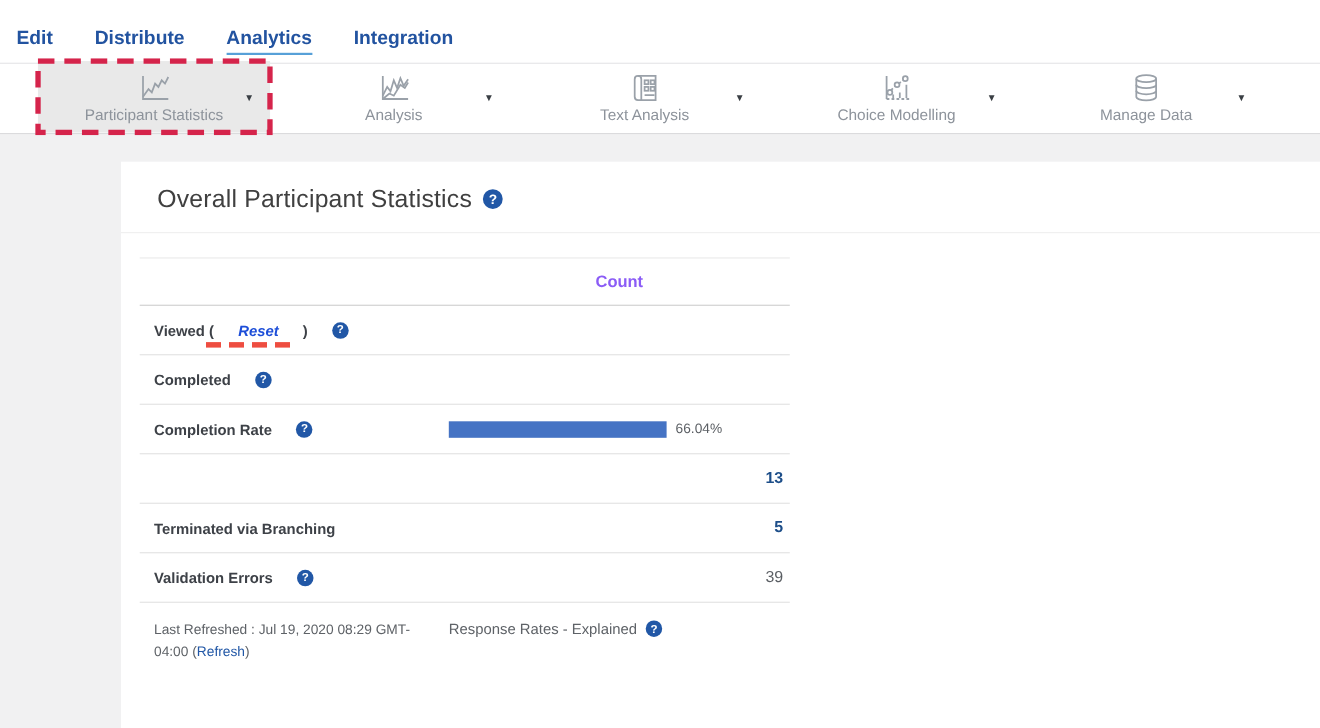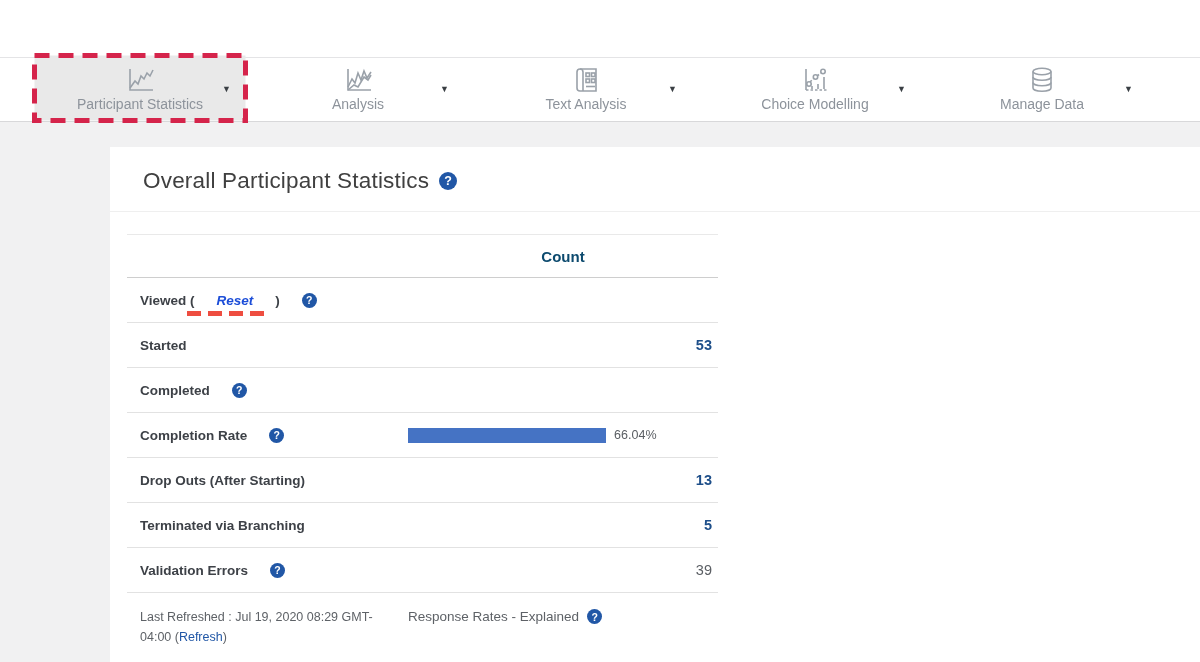--- a/index.html
+++ b/index.html
@@ -29,21 +29,21 @@
   .card { position:absolute; top:147px; left:110px; right:0; bottom:0; background:#fff; }
   .card-title-row { display:flex; align-items:center; gap:10px; padding:21px 0 0 33px; }
   .card-title { font-size:22.5px; color:#404040; letter-spacing:.2px; }
   .title-divider { margin-top:17px; border-bottom:1px solid #efefef; }
   .help-icon { display:inline-flex; align-items:center; justify-content:center; width:15px; height:15px; border-radius:50%; background:#2157a6; color:#fff; font-size:10.5px; font-weight:700; cursor:pointer; flex:0 0 auto; }
   .help-icon.lg { width:18px; height:18px; font-size:12.5px; }
   
   .stats-table { margin:22px 0 0 17px; width:591px; }
   .t-head { height:44px; display:flex; align-items:center; border-top:1px solid #e9e9e9; border-bottom:1px solid #cecece; }
   .t-head .label-col { width:281px; }
-  .t-head .count-col { flex:1; text-align:center; font-size:15px; font-weight:700; color:#0c4a6e; }
+  .t-head .count-col { flex:1; text-align:center; font-size:15px; font-weight:700; color:#8b5cf6; }
   .t-row { position:relative; height:45px; display:flex; align-items:center; border-bottom:1px solid #e2e2e2; }
   .label-cell { width:281px; padding-left:13px; font-size:13.5px; font-weight:700; color:#3d4147; display:flex; align-items:center; gap:22px; }
   .value-cell { flex:1; text-align:right; padding-right:6px; font-size:14.5px; color:#5a5e63; }
   .value-cell.navy { color:#1d4e89; font-weight:700; }
   .reset-link { color:#1d4ed8; cursor:pointer;font-style:italic; }
   .bar-cell { width:300px; position:relative; height:15px; }
   .bar-fill { position:absolute; left:0; top:0; height:15px; background:#4573c4; }
   .bar-pct { position:absolute; top:50%; transform:translateY(-50%); font-size:12.5px; font-weight:400; color:#5a5e63; white-space:nowrap; }
   
   .reset-underline { position:absolute; left:60px; top:33px; width:78px; height:5px;
@@ -52,20 +52,26 @@
   .table-footer { margin:14px 0 0 17px; width:591px; display:flex; }
   .refresh-cell { width:281px; padding-left:13px; font-size:12.5px; color:#5e6267; line-height:1.6; }
   .refresh-cell .inner { width:245px; }
   .refresh-link { color:#2157a6; cursor:pointer; }
   .rates-cell { display:flex; align-items:flex-start; gap:8px; font-size:13.5px; color:#5e6267; padding-top:2px; }
 </style>
 </head>
 <body>
 
 <div class="top-header">
+  <div class="nav">
+    <a class="nav-link">Edit</a>
+    <a class="nav-link">Distribute</a>
+    <a class="nav-link active">Analytics</a>
+    <a class="nav-link">Integration</a>
+  </div>
 
   <div class="toolbar">
 
     <div class="highlight-wrap">
       <svg width="216" height="70" viewBox="0 0 216 70">
         <rect x="2.5" y="2.5" width="211" height="65" fill="#e9e9e9" stroke="#d5244b" stroke-width="5" stroke-dasharray="15 9"></rect>
       </svg>
     </div>
 
     <div class="tool-item selected pos-1">
@@ -156,49 +162,40 @@
     <div class="t-row">
       <div class="label-cell">
         <span>Viewed ( </span>
         <span class="reset-link">Reset</span>
         <span> )</span>
         <span class="help-icon">?</span>
       </div>
       <div class="reset-underline"></div>
     </div>
 
-    <div class="t-row">
-      <div class="label-cell">
-        <span>Started</span>
-      </div>
-      <div class="value-cell navy">53</div>
-    </div>
 
     <div class="t-row">
       <div class="label-cell">
         <span>Completed</span>
         <span class="help-icon">?</span>
       </div>
     </div>
 
     <div class="t-row">
       <div class="label-cell">
         <span>Completion Rate</span>
         <span class="help-icon">?</span>
       </div>
       <div class="bar-cell">
         <div class="bar-fill" style="width:66.04%;"></div>
         <span class="bar-pct" style="left:calc(66.04% + 8px);">66.04%</span>
       </div>
     </div>
 
     <div class="t-row">
-      <div class="label-cell">
-        <span>Drop Outs (After Starting)</span>
-      </div>
       <div class="value-cell navy">13</div>
     </div>
 
     <div class="t-row">
       <div class="label-cell">
         <span>Terminated via Branching</span>
       </div>
       <div class="value-cell navy">5</div>
     </div>
 

